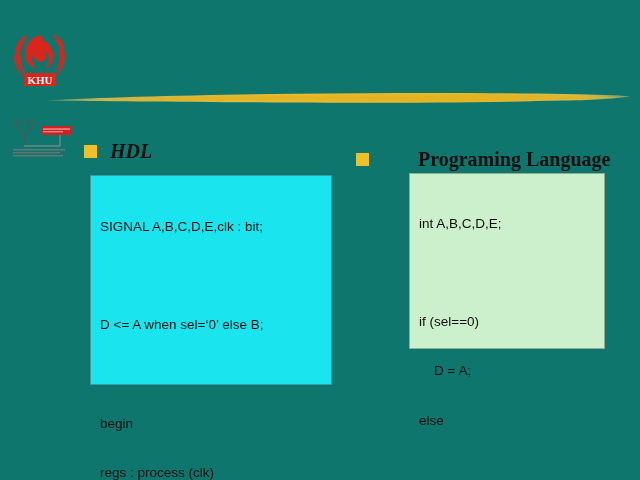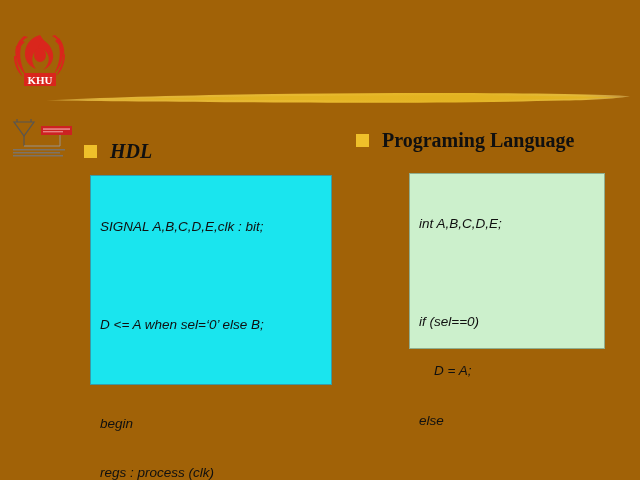--- a/index.html
+++ b/index.html
@@ -13,21 +13,21 @@
     background: #ffffff;
     font-family: "Liberation Sans", sans-serif;
     overflow: hidden;
     position: relative;
   }
   .slide {
     position: absolute;
     left: 0; top: 0;
     width: 640px;
     height: 480px;
-    background: #a16207;
+    background: #0f766e;
   }
 
   
   .khu-logo {
     position: absolute;
     left: 12px;
     top: 30px;
     width: 56px;
     height: 58px;
   }
@@ -64,21 +64,21 @@
   }
   .lab-logo svg { display: block; }
 
   
   .bullet-row {
     position: absolute;
     display: flex;
     align-items: center;
   }
   .bullet-row.left  { left: 84px;  top: 140px; font-style: italic; }
-  .bullet-row.right { left: 356px; top: 129px; }
+  .bullet-row.right { left: 356px; top: 148px; gap: 36px; }
 
   .bullet-square {
     width: 13px;
     height: 13px;
     background: #efc02a;
     flex: none;
     margin-right: 13px;
   }
   .bullet-label {
     font-family: "Liberation Serif", "DejaVu Serif", serif;
@@ -110,21 +110,21 @@
   .code-box.pl {
     left: 383px;
     top: 173px;
     width: 196px;
     height: 176px;
     background: #ccf0cc;
     border: 1px solid #8fae8f;
     padding: 9px 0 0 9px;
     margin-left: 26px;
   }
-  .code-line { height: 16.4px; font-style: italic; }
+  .code-line { height: 16.4px; }
   .code-line.blank { height: 16.4px; }
 </style>
 </head>
 <body>
 
 <div class="slide">
 
   <div class="khu-logo">
     <svg width="56" height="58" viewBox="0 0 56 58" xmlns="http://www.w3.org/2000/svg">
       <g fill="#d9261c">

